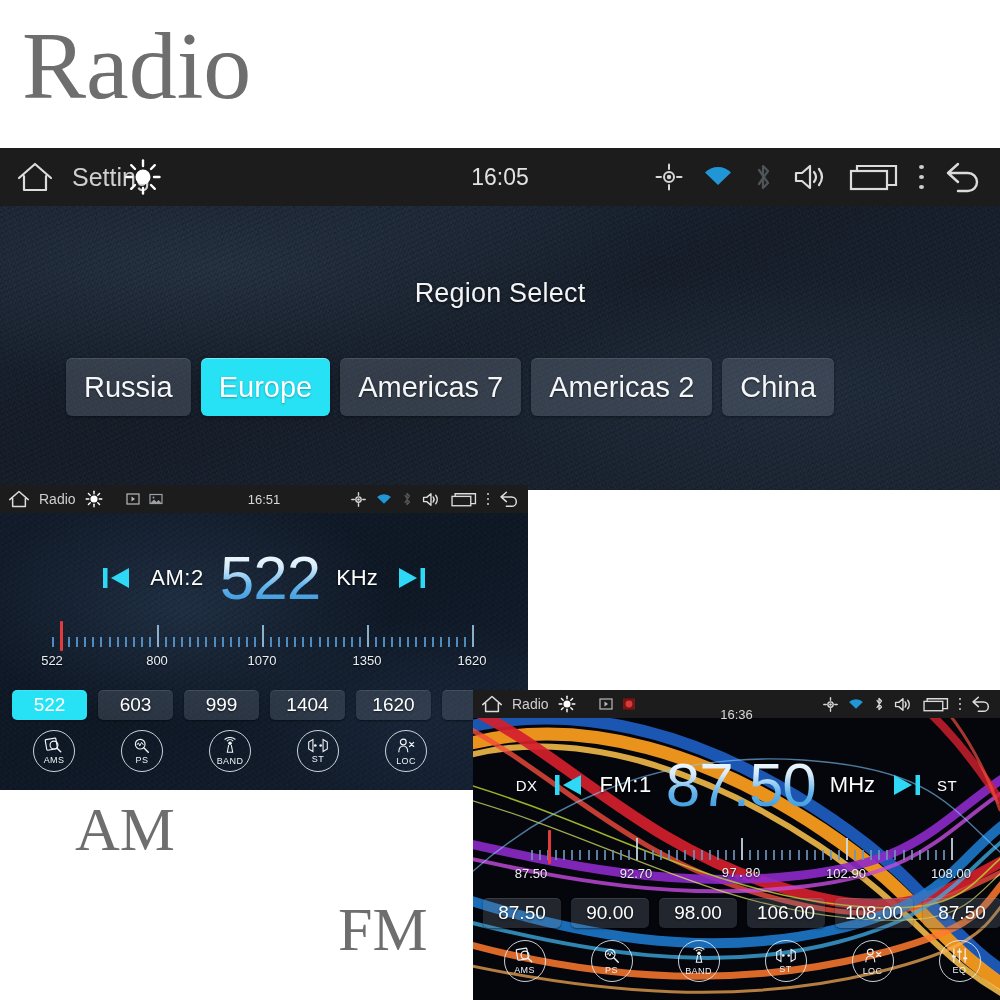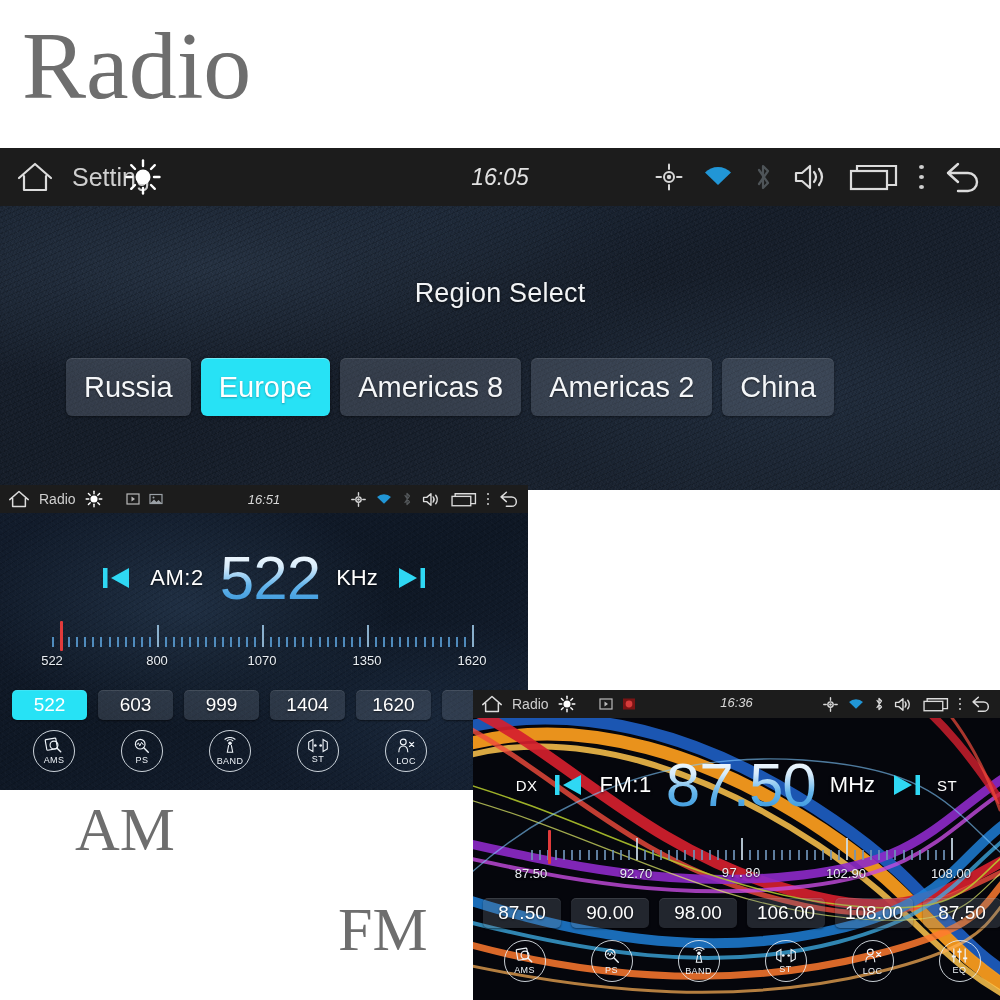--- a/index.html
+++ b/index.html
@@ -26,21 +26,21 @@
 
   
   .statusbar {
     position: absolute; left: 0; top: 0; width: 100%;
     background: #1c1c1c;
     display: flex; align-items: center;
     color: #d8d8d8;
   }
   .sb-left { display: flex; align-items: center; }
   .sb-right { display: flex; align-items: center; margin-left: auto; }
-  .sb-clock { position: absolute; left: 0; right: 0; text-align: center; pointer-events: none; font-style: italic; }
+  .sb-clock { position: absolute; left: 0; right: 0; text-align: center; pointer-events: none; }
   .sb-icon { display: inline-flex; align-items: center; justify-content: center; }
   .sb-text { color: #cfcfcf; }
 
   
   #win-main { left: 0; top: 148px; width: 1000px; height: 342px; }
   #win-main .bg {
     position: absolute; inset: 0;
     background:
       radial-gradient(ellipse 70% 55% at 22% 35%, rgba(70,90,115,0.30), transparent 62%),
       radial-gradient(ellipse 55% 50% at 78% 70%, rgba(55,75,100,0.26), transparent 65%),
@@ -166,21 +166,21 @@
   #win-am .func { width: 88px; }
   #win-am .func .ring { width: 42px; height: 42px; }
 
   
   #win-fm { left: 473px; top: 690px; width: 527px; height: 310px; }
   #win-fm .bg { position: absolute; inset: 0; background: #05060c; }
   #win-fm .waves { position: absolute; inset: 0; }
   #win-fm .statusbar { height: 28px; padding: 0 8px; }
   #win-fm .sb-left > * { margin-right: 9px; }
   #win-fm .sb-right > * { margin-left: 10px; }
-  #win-fm .sb-clock { top: 5px; font-size: 13px; }
+  #win-fm .sb-clock { top: 17px; font-size: 13px; }
   #win-fm .freqrow { top: 58px; height: 74px; gap: 14px; }
   #win-fm .scale { left: 58px; top: 148px; width: 420px; height: 50px; }
   #win-fm .presets { left: 10px; top: 208px; gap: 10px; }
   #win-fm .preset { width: 78px; height: 30px; font-size: 19px; }
   #win-fm .funcs { left: 8px; top: 250px; gap: 0; }
   #win-fm .func { width: 87px; }
   #win-fm .func .ring { width: 42px; height: 42px; }
   #win-fm .scale .tick { background: #6f93b8; }
   #win-fm .scale .tick.major { background: #cfe0ee; }
 
@@ -275,21 +275,21 @@
   <div id="region-title">Region Select</div>
 
   <div id="region-row">
     <div class="region-btn">
         <span>Russia</span>
       </div>
     <div class="region-btn selected">
         <span>Europe</span>
       </div>
     <div class="region-btn">
-        <span>Americas 8</span>
+        <span>Americas 7</span>
       </div>
     <div class="region-btn">
         <span>Americas 2</span>
       </div>
     <div class="region-btn">
         <span>China</span>
       </div>
   </div>
 </div>
 

